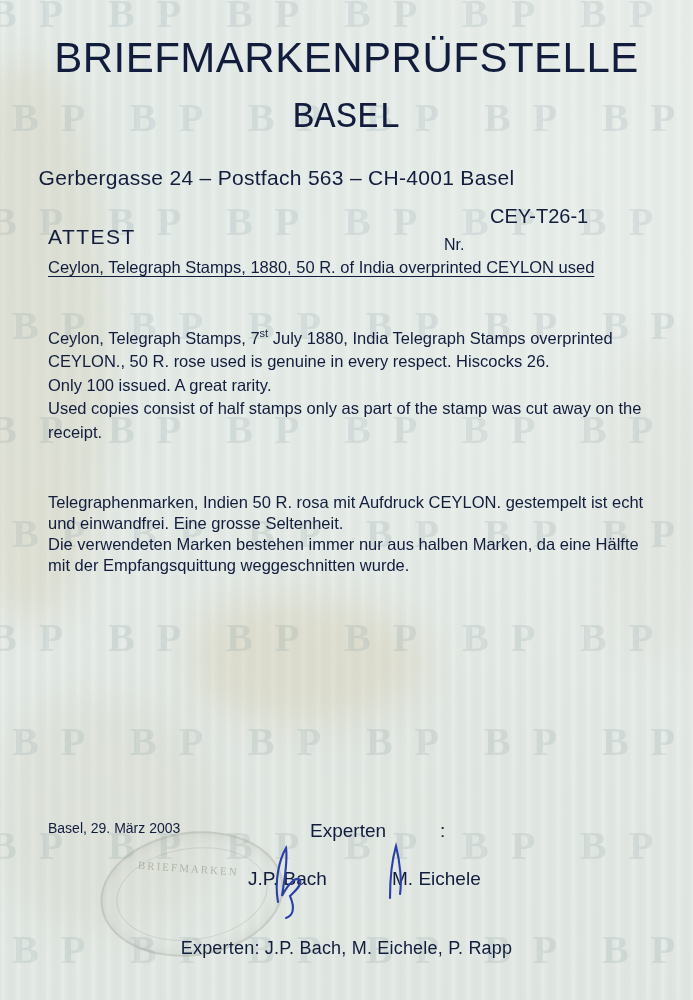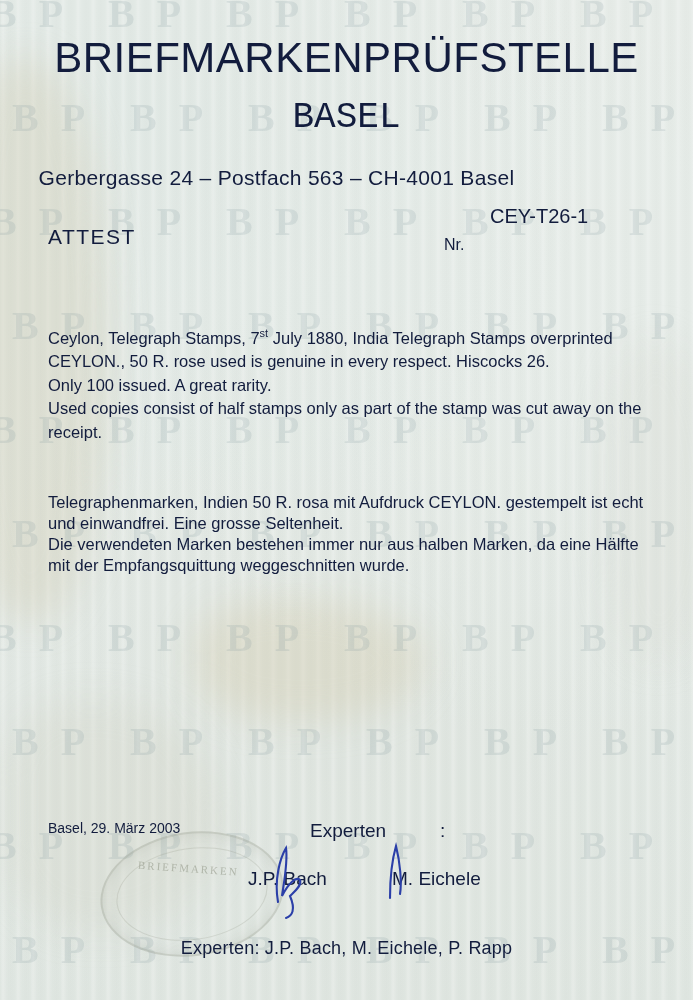--- a/index.html
+++ b/index.html
@@ -298,20 +298,21 @@
   <div id="content">
 
     <div class="t" id="title-line1">BRIEFMARKENPRÜFSTELLE</div>
     <div class="t" id="title-line2">BASEL</div>
     <div class="t" id="address-line">Gerbergasse 24  –  Postfach 563  –  CH-4001 Basel</div>
 
     <div class="t" id="attest-label">ATTEST</div>
     <div class="t" id="nr-label">Nr.</div>
     <div class="t" id="nr-value">CEY-T26-1</div>
 
+    <div class="t" id="subject">Ceylon, Telegraph Stamps, 1880, 50 R. of India overprinted CEYLON used</div>
 
     <div class="t" id="body-en">
       <span>Ceylon, Telegraph Stamps, 7</span><span class="sup">st</span><span id="body-en-rest"> July 1880, India Telegraph Stamps overprinted CEYLON., 50 R. rose used is genuine in every respect. Hiscocks 26.<br>Only 100 issued. A great rarity.<br>Used copies consist of half stamps only as part of the stamp was cut away on the receipt.</span>
     </div>
 
     <div class="t" id="body-de">Telegraphenmarken, Indien 50 R. rosa mit Aufdruck CEYLON. gestempelt ist echt und einwandfrei. Eine grosse Seltenheit.<br>Die verwendeten Marken bestehen immer nur aus halben Marken, da eine Hälfte mit der Empfangsquittung weggeschnitten wurde.</div>
 
     <div class="t" id="place-date">Basel, 29. März 2003</div>
     <div class="t" id="experten-label">Experten</div>
     <div class="t" id="experten-colon">:</div>

